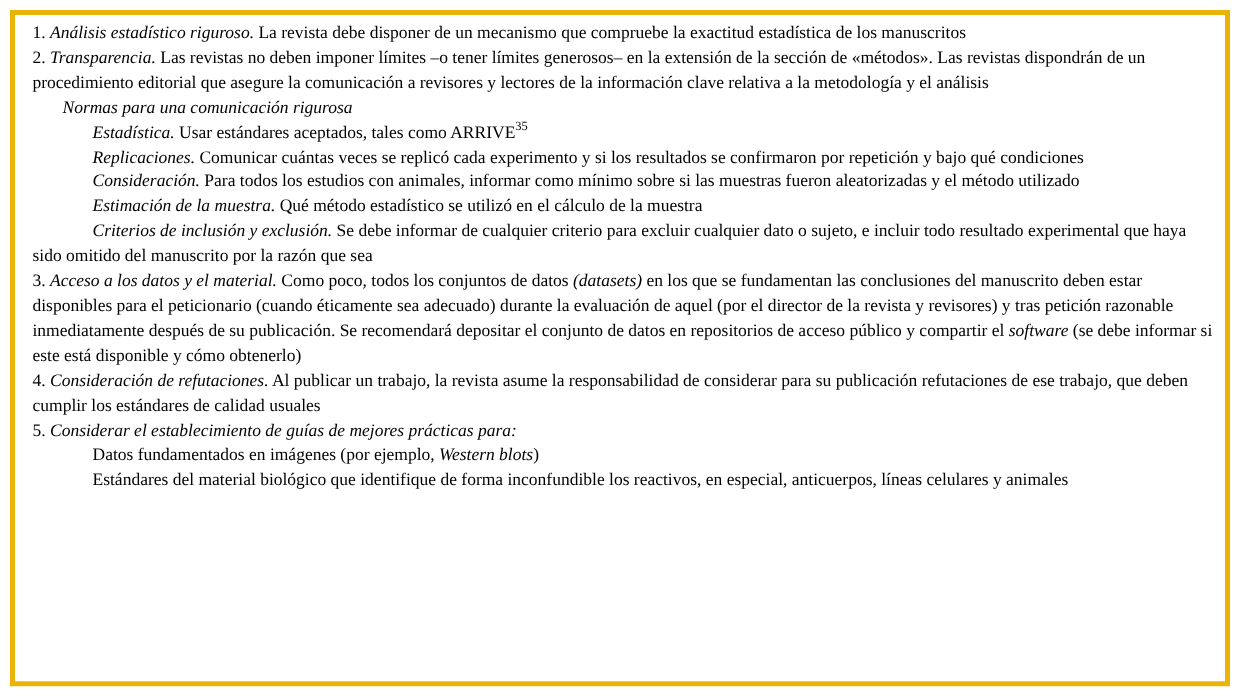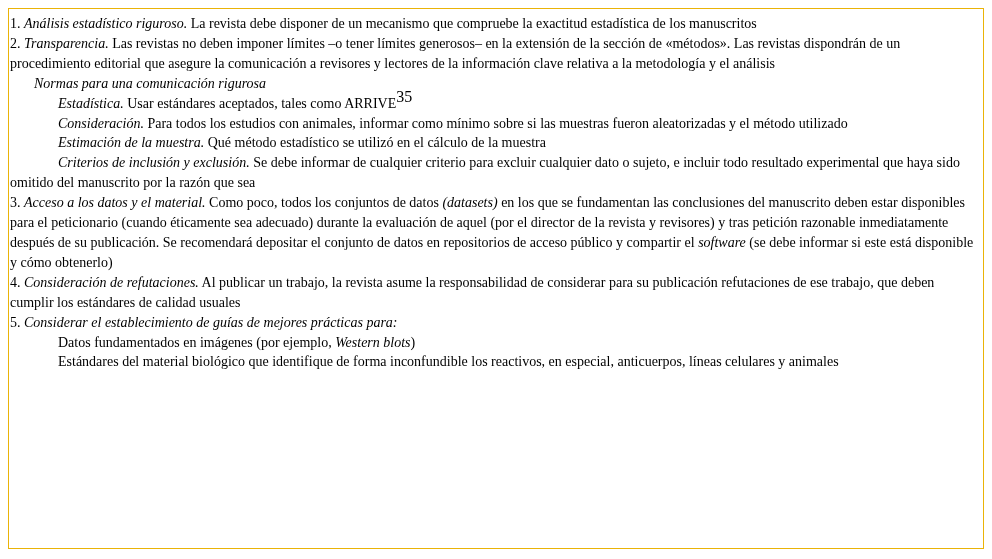--- a/index.html
+++ b/index.html
@@ -12,52 +12,53 @@
     height: 559px;
     box-sizing: border-box;
     padding: 8px 8px 10px 8px;
     background: #ffffff;
     font-family: "Liberation Serif", "DejaVu Serif", serif;
   }
   .box {
     box-sizing: border-box;
     width: 100%;
     height: 100%;
-    border: 1px solid #eab308;
-    padding: 5px 8px 4px 1px;
+    border: 4px solid #eab308;
+    padding: 5px 8px 4px 14px;
     overflow: hidden;
     background: #ffffff;
   }
   .para {
     margin: 0;
     font-size: 14px;
     line-height: 19.9px;
     color: #000000;
     text-align: left;
   }
   .indent-none { text-indent: 0; }
   .indent-sub1 { text-indent: 24px; }
   .indent-sub2 { text-indent: 48px; }
   .it { font-style: italic; }
   sup {
-    font-size: 16px;
+    font-size: 10px;
     line-height: 0;
     vertical-align: super;
   }
 </style>
 </head>
 <body>
 
 <div class="page">
   <div class="box">
     <div>
         <p class="para indent-none"><span>1. </span><span class="it">Análisis estadístico riguroso.</span><span> La revista debe disponer de un mecanismo que compruebe la exactitud estadística de los manuscritos</span></p>
         <p class="para indent-none"><span>2. </span><span class="it">Transparencia.</span><span> Las revistas no deben imponer límites –o tener límites generosos– en la extensión de la sección de «métodos». Las revistas dispondrán de un procedimiento editorial que asegure la comunicación a revisores y lectores de la información clave relativa a la metodología y el análisis</span></p>
         <p class="para indent-sub1"><span class="it">Normas para una comunicación rigurosa</span></p>
         <p class="para indent-sub2"><span class="it">Estadística.</span><span> Usar estándares aceptados, tales como ARRIVE</span><sup>35</sup></p>
+        <p class="para indent-sub2"><span class="it">Replicaciones.</span><span> Comunicar cuántas veces se replicó cada experimento y si los resultados se confirmaron por repetición y bajo qué condiciones</span></p>
         <p class="para indent-sub2"><span class="it">Consideración.</span><span> Para todos los estudios con animales, informar como mínimo sobre si las muestras fueron aleatorizadas y el método utilizado</span></p>
         <p class="para indent-sub2"><span class="it">Estimación de la muestra.</span><span> Qué método estadístico se utilizó en el cálculo de la muestra</span></p>
         <p class="para indent-sub2"><span class="it">Criterios de inclusión y exclusión.</span><span> Se debe informar de cualquier criterio para excluir cualquier dato o sujeto, e incluir todo resultado experimental que haya sido omitido del manuscrito por la razón que sea</span></p>
         <p class="para indent-none"><span>3. </span><span class="it">Acceso a los datos y el material.</span><span> Como poco, todos los conjuntos de datos </span><span class="it">(datasets)</span><span> en los que se fundamentan las conclusiones del manuscrito deben estar disponibles para el peticionario (cuando éticamente sea adecuado) durante la evaluación de aquel (por el director de la revista y revisores) y tras petición razonable inmediatamente después de su publicación. Se recomendará depositar el conjunto de datos en repositorios de acceso público y compartir el </span><span class="it">software</span><span> (se debe informar si este está disponible y cómo obtenerlo)</span></p>
         <p class="para indent-none"><span>4. </span><span class="it">Consideración de refutaciones.</span><span> Al publicar un trabajo, la revista asume la responsabilidad de considerar para su publicación refutaciones de ese trabajo, que deben cumplir los estándares de calidad usuales</span></p>
         <p class="para indent-none"><span>5. </span><span class="it">Considerar el establecimiento de guías de mejores prácticas para:</span></p>
         <p class="para indent-sub2"><span>Datos fundamentados en imágenes (por ejemplo, </span><span class="it">Western blots</span><span>)</span></p>
         <p class="para indent-sub2"><span>Estándares del material biológico que identifique de forma inconfundible los reactivos, en especial, anticuerpos, líneas celulares y animales</span></p>
       </div>
   </div>

